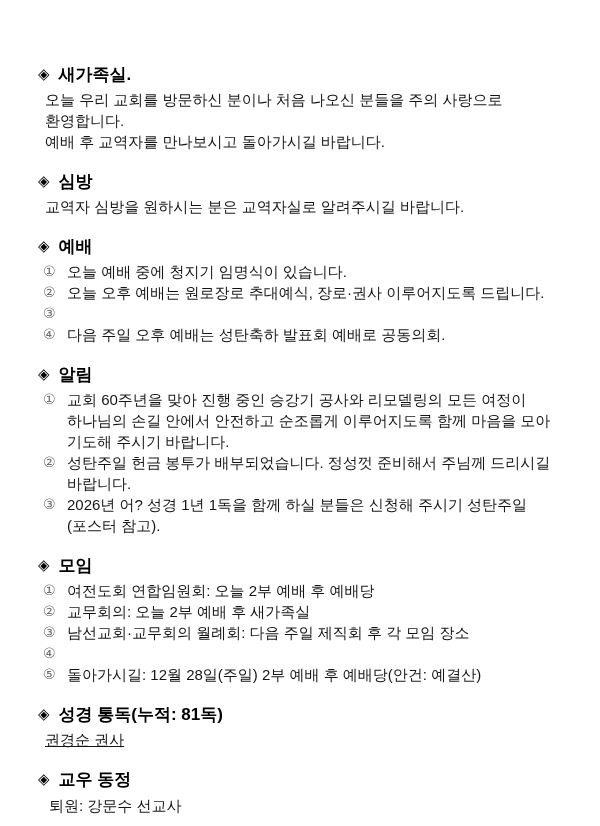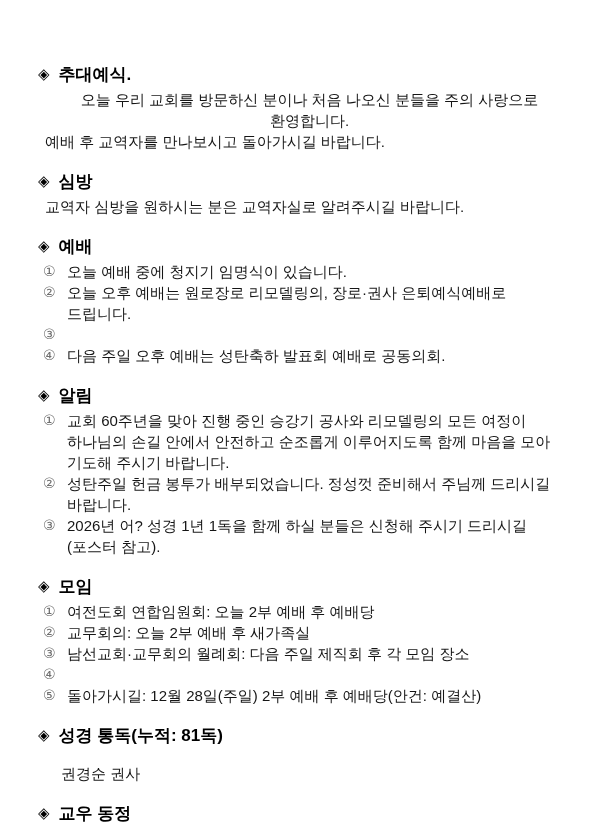--- a/index.html
+++ b/index.html
@@ -65,24 +65,24 @@
     padding-left: 2px;
   }
 </style>
 </head>
 <body>
 
 <main class="page" id="page-root">
     <section class="bulletin-section">
       <h2 class="section-header">
         <span class="diamond">◈</span>
-        <span>추대예식.</span>
+        <span>새가족실.</span>
       </h2>
       <div class="section-body">
-        <p class="line plain" style="margin: 0px; text-align: center;">
+        <p class="line plain" style="margin: 0px;">
           <span class="text">오늘 우리 교회를 방문하신 분이나 처음 나오신 분들을 주의 사랑으로 환영합니다.</span>
         </p>
         <p class="line plain" style="margin: 0px;">
           <span class="text">예배 후 교역자를 만나보시고 돌아가시길 바랍니다.</span>
         </p>
       </div>
     </section>
     <section class="bulletin-section">
       <h2 class="section-header">
         <span class="diamond">◈</span>
@@ -99,21 +99,21 @@
         <span class="diamond">◈</span>
         <span>예배</span>
       </h2>
       <div class="section-body">
         <p class="line numbered" style="margin: 0px;">
           <span class="marker">①</span>
           <span class="text">오늘 예배 중에 청지기 임명식이 있습니다.</span>
         </p>
         <p class="line numbered" style="margin: 0px;">
           <span class="marker">②</span>
-          <span class="text">오늘 오후 예배는 원로장로 리모델링의, 장로·권사 은퇴예식예배로 드립니다.</span>
+          <span class="text">오늘 오후 예배는 원로장로 추대예식, 장로·권사 이루어지도록 드립니다.</span>
         </p>
         <p class="line numbered" style="margin: 0px;">
           <span class="marker">③</span>
         </p>
         <p class="line numbered" style="margin: 0px;">
           <span class="marker">④</span>
           <span class="text">다음 주일 오후 예배는 성탄축하 발표회 예배로 공동의회.</span>
         </p>
       </div>
     </section>
@@ -126,21 +126,21 @@
         <p class="line numbered" style="margin: 0px;">
           <span class="marker">①</span>
           <span class="text">교회 60주년을 맞아 진행 중인 승강기 공사와 리모델링의 모든 여정이 하나님의 손길 안에서 안전하고 순조롭게 이루어지도록 함께 마음을 모아 기도해 주시기 바랍니다.</span>
         </p>
         <p class="line numbered" style="margin: 0px;">
           <span class="marker">②</span>
           <span class="text">성탄주일 헌금 봉투가 배부되었습니다. 정성껏 준비해서 주님께 드리시길 바랍니다.</span>
         </p>
         <p class="line numbered" style="margin: 0px;">
           <span class="marker">③</span>
-          <span class="text">2026년 어? 성경 1년 1독을 함께 하실 분들은 신청해 주시기 드리시길(포스터 참고).</span>
+          <span class="text">2026년 어? 성경 1년 1독을 함께 하실 분들은 신청해 주시기 성탄주일(포스터 참고).</span>
         </p>
       </div>
     </section>
     <section class="bulletin-section">
       <h2 class="section-header">
         <span class="diamond">◈</span>
         <span>모임</span>
       </h2>
       <div class="section-body">
         <p class="line numbered" style="margin: 0px;">
@@ -163,21 +163,21 @@
           <span class="text">돌아가시길: 12월 28일(주일) 2부 예배 후 예배당(안건: 예결산)</span>
         </p>
       </div>
     </section>
     <section class="bulletin-section">
       <h2 class="section-header">
         <span class="diamond">◈</span>
         <span>성경 통독(누적: 81독)</span>
       </h2>
       <div class="section-body">
-        <p class="line plain" style="margin: 16px;">
+        <p class="line plain" style="margin: 0px; text-decoration: underline;">
           <span class="text">권경순 권사</span>
         </p>
       </div>
     </section>
     <section class="bulletin-section">
       <h2 class="section-header">
         <span class="diamond">◈</span>
         <span>교우 동정</span>
       </h2>
       <div class="section-body">

